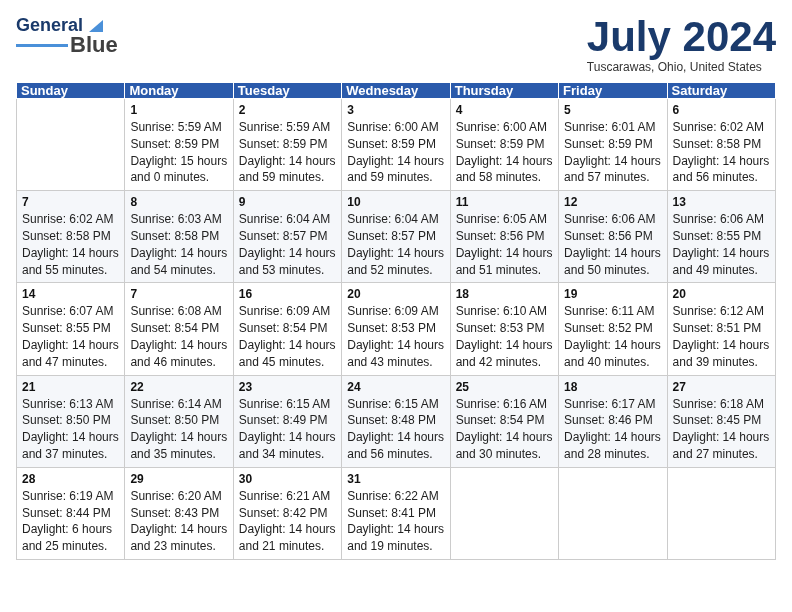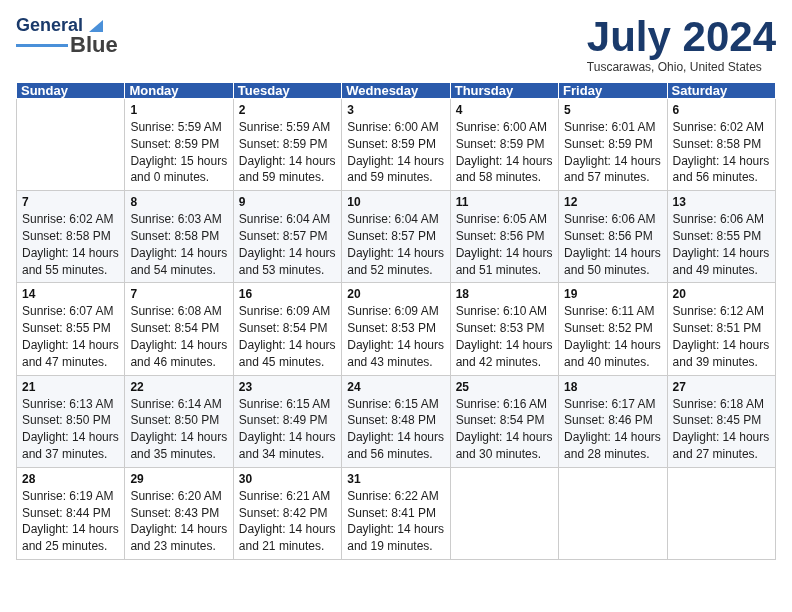--- a/index.html
+++ b/index.html
@@ -335,21 +335,21 @@
             <div>Daylight: 14 hours and 27 minutes.</div>
           </div>
         </td>
       </tr>
       <tr>
         <td>
           <span class="day-number">28</span>
           <div class="day-info">
             <div>Sunrise: 6:19 AM</div>
             <div>Sunset: 8:44 PM</div>
-            <div>Daylight: 14 hours and 25 minutes.</div>
+            <div>Daylight: 6 hours and 25 minutes.</div>
           </div>
         </td>
         <td>
           <span class="day-number">29</span>
           <div class="day-info">
             <div>Sunrise: 6:20 AM</div>
             <div>Sunset: 8:43 PM</div>
             <div>Daylight: 14 hours and 23 minutes.</div>
           </div>
         </td>

